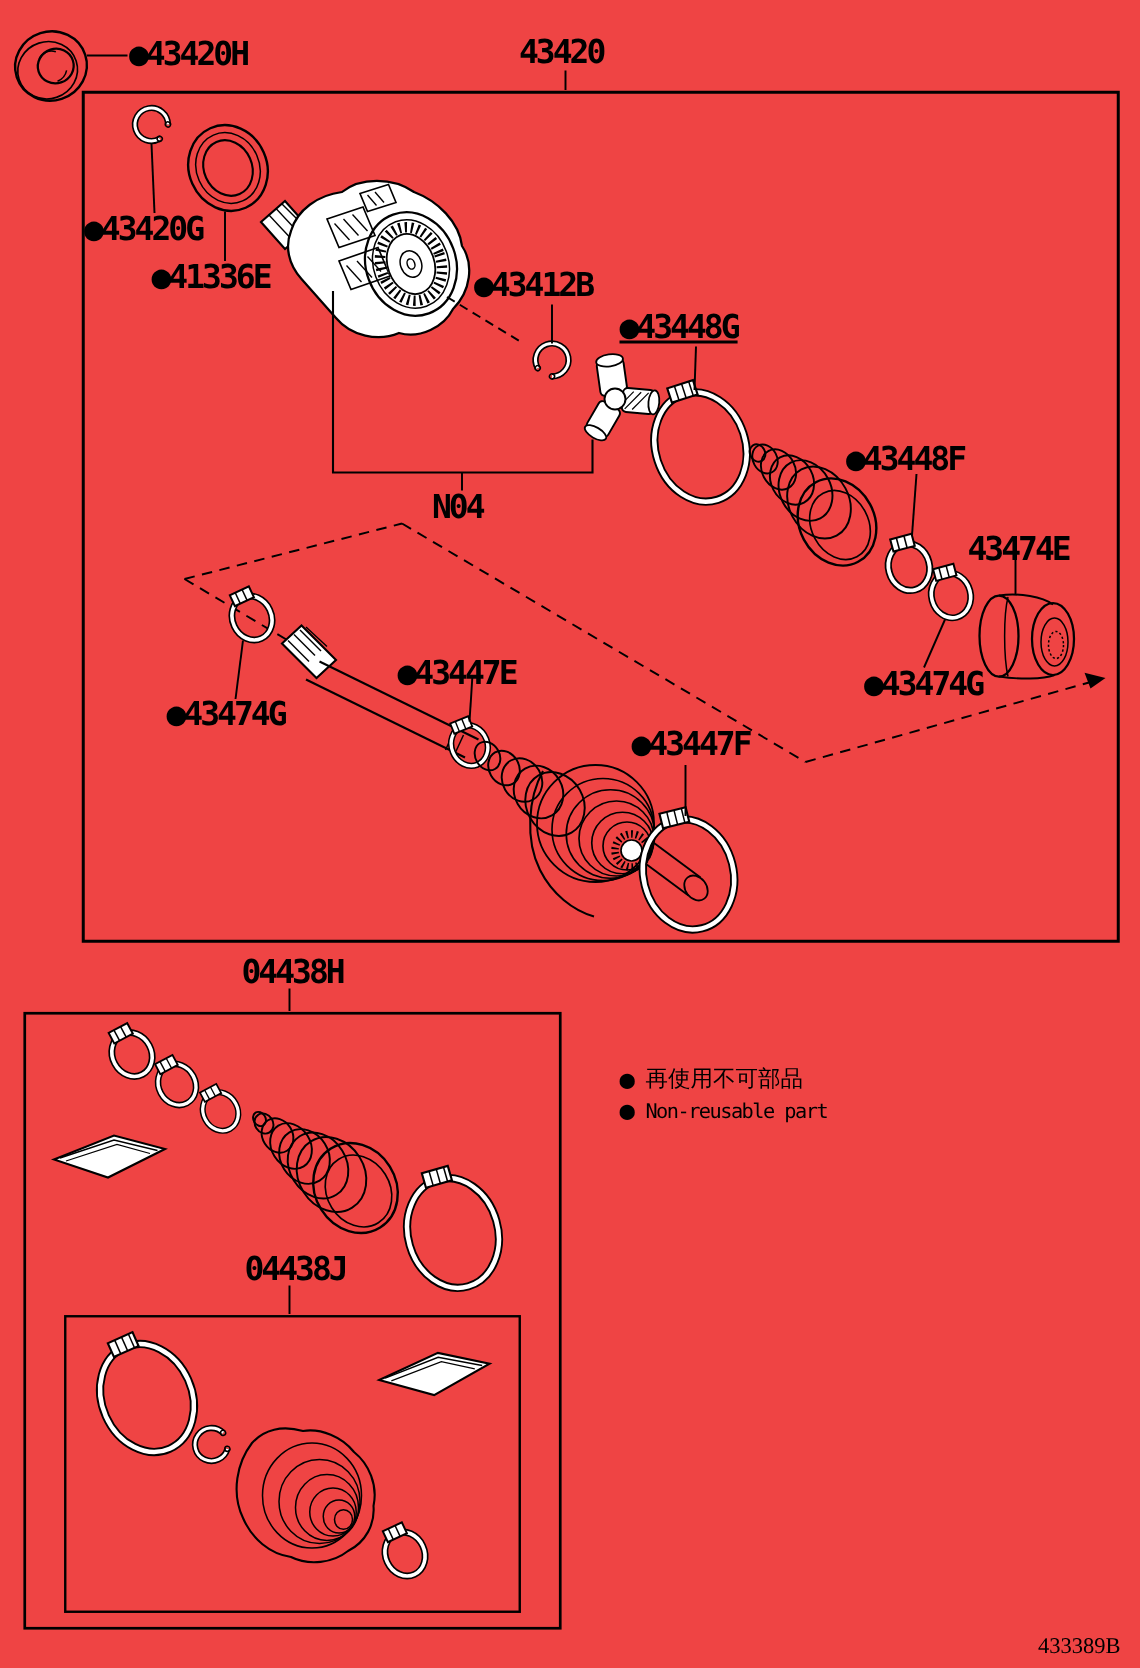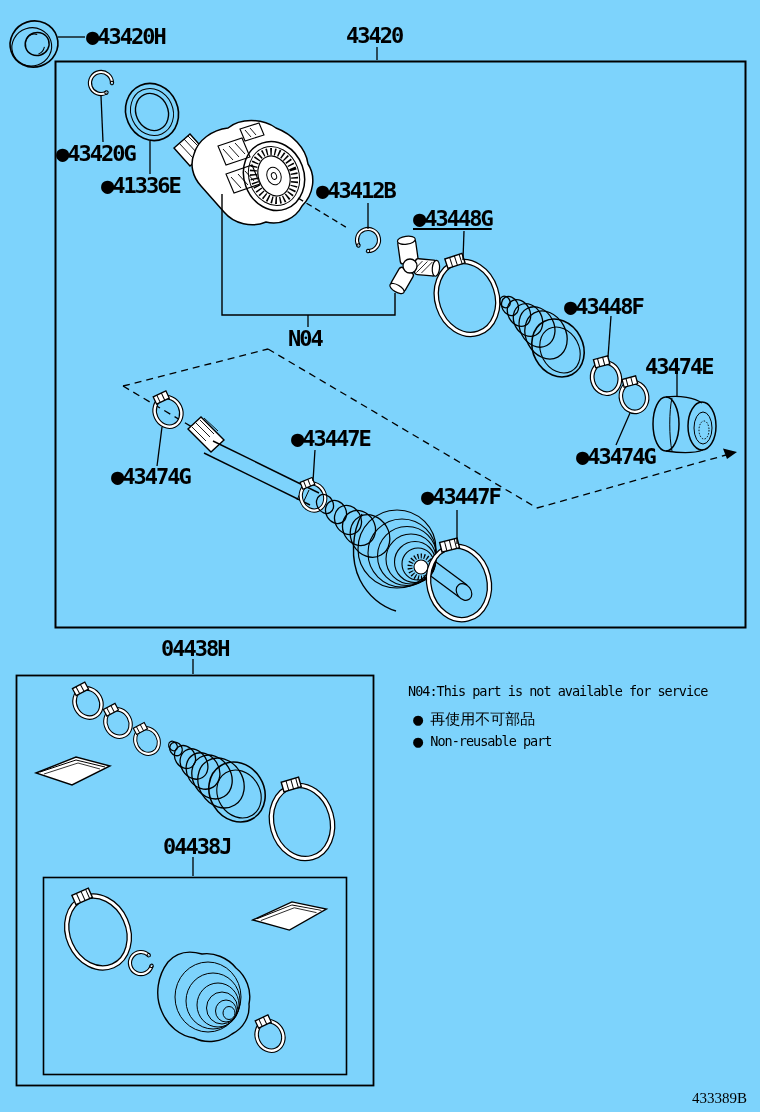--- a/index.html
+++ b/index.html
@@ -1,18 +1,18 @@
 <!DOCTYPE html>
 <html><head>
 <meta charset="utf-8">
 <style>
   html,body { margin:0; padding:0; background:#ffffff; }
   .page {
     position:relative; width:760px; height:1112px;
-    background:#7dd3fc; overflow:hidden;
+    background:#ef4444; overflow:hidden;
     font-family:"DejaVu Sans Mono", monospace;
   }
   .art { position:absolute; left:0; top:0; }
   .plabel {
     position:absolute; white-space:nowrap; color:#000;
     font-family:"DejaVu Sans Mono", monospace;
     font-weight:bold; font-size:22px; line-height:22px; letter-spacing:-2px;
   }
   .note {
     position:absolute; white-space:nowrap; color:#000;
@@ -29,21 +29,21 @@
   .lab-43420H   { left:86px;  top:26px; }
   .lab-43420    { left:346px; top:25px; }
   .lab-43420G   { left:56px;  top:143px; }
   .lab-41336E   { left:101px; top:175px; }
   .lab-43412B   { left:316px; top:180px; }
   .lab-43448G   { left:413px; top:208px;text-decoration:underline; }
   .lab-43448F   { left:564px; top:296px; }
   .lab-43474E   { left:645px; top:345px;margin-top:11px; }
   .lab-43474G-r { left:576px; top:446px; }
   .lab-N04      { left:288px; top:328px; }
-  .lab-43447E   { left:265px; top:428px;margin-left:26px; }
+  .lab-43447E   { left:265px; top:439px; }
   .lab-43474G-l { left:111px; top:466px; }
   .lab-43447F   { left:421px; top:486px; }
   .lab-04438H   { left:161px; top:638px; }
   .lab-04438J   { left:163px; top:836px;text-align:right; }
   .note-n04 { left:408px; top:682px; }
   .note-jp  { left:413px; top:710px; }
   .note-en  { left:413px; top:732px; }
   .figcode  { left:692px; top:1090px; }
 </style>
 </head>
@@ -288,19 +288,18 @@
 <div class="plabel lab-43448F">●43448F</div>
 <div class="plabel lab-43474E">43474E</div>
 <div class="plabel lab-43474G-r">●43474G</div>
 <div class="plabel lab-N04">N04</div>
 <div class="plabel lab-43447E">●43447E</div>
 <div class="plabel lab-43474G-l">●43474G</div>
 <div class="plabel lab-43447F">●43447F</div>
 <div class="plabel lab-04438H">04438H</div>
 <div class="plabel lab-04438J">04438J</div>
 
-<div class="note note-n04">N04:This part is not available for service</div>
 <div class="note note-jp"><span class="bullet">●</span><span>再使用不可部品</span></div>
 <div class="note note-en"><span class="bullet">●</span><span>Non-reusable part</span></div>
 
 <div class="figcode">433389B</div>
 
 </div>
 
 </body></html>

